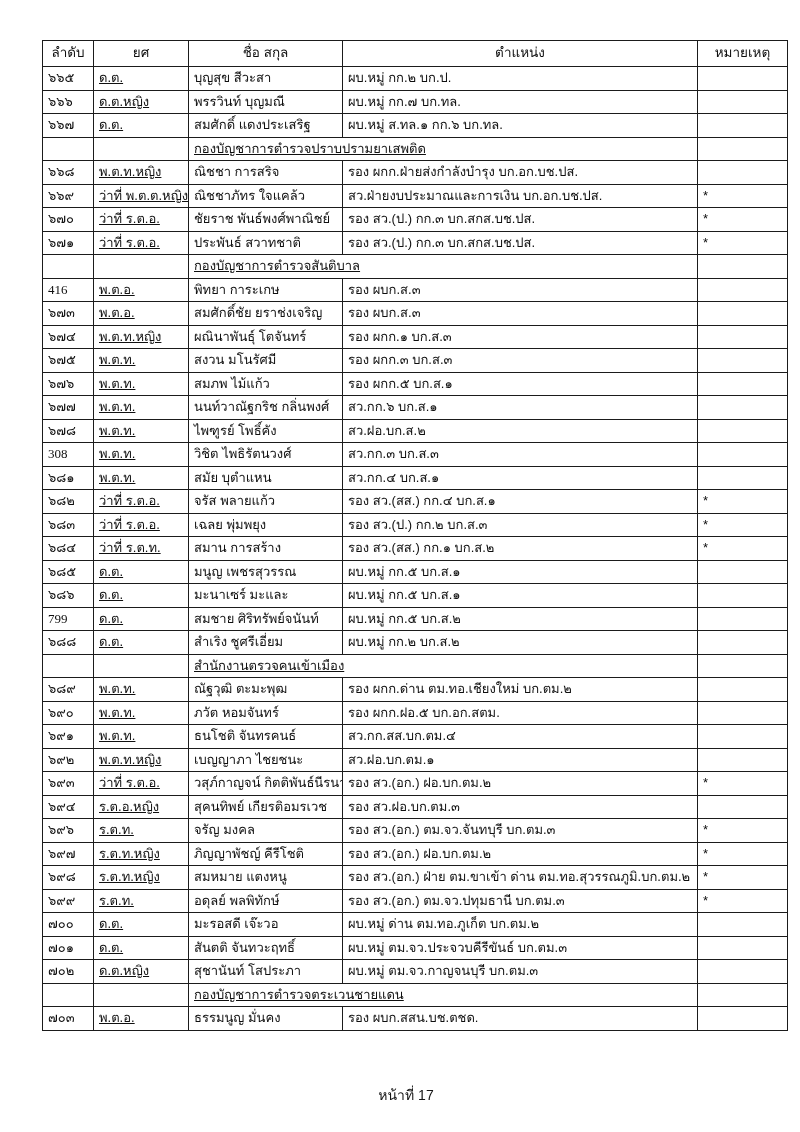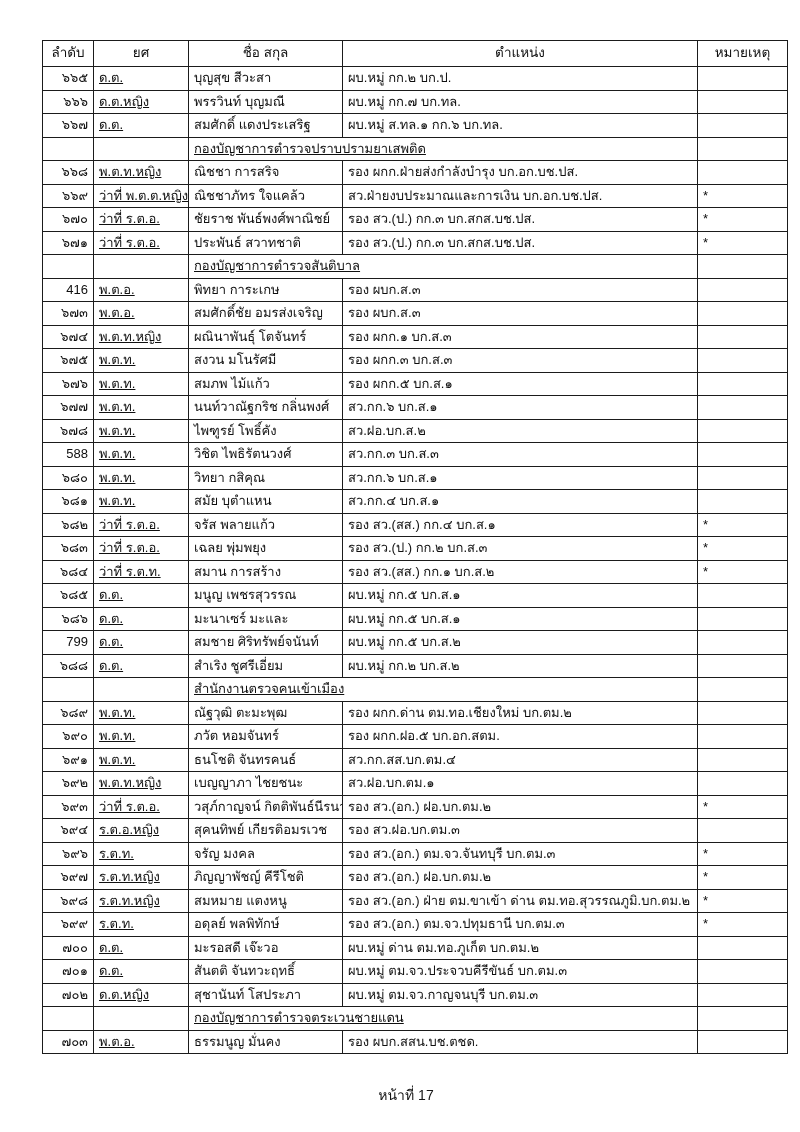--- a/index.html
+++ b/index.html
@@ -31,21 +31,21 @@
     white-space: nowrap;
     overflow: hidden;
     font-weight: 400;
     vertical-align: middle;
   }
   table.roster thead th {
     text-align: center;
     height: 26px;
     font-size: 13.5px;
   }
-  td.c-no { text-align: right; padding: 0 2px; }
+  td.c-no { text-align: left; padding: 0 2px; font-family: Liberation Serif, serif; }
   td.c-rank { padding-left: 5px; text-decoration: underline; }
   td.c-name { padding-left: 6px; }
   td.c-pos { padding-left: 6px; }
   td.c-remark { padding-left: 9px; font-size: 14px; }
   td.c-section {
     font-weight: 700;
     text-decoration: underline;
     padding-left: 6px;
   }
   .footer {
@@ -145,21 +145,21 @@
         <tr>
           <td class="c-no">416</td>
           <td class="c-rank">พ.ต.อ.</td>
           <td class="c-name">พิทยา การะเกษ</td>
           <td class="c-pos">รอง ผบก.ส.๓</td>
           <td class="c-remark"></td>
         </tr>
         <tr>
           <td class="c-no">๖๗๓</td>
           <td class="c-rank">พ.ต.อ.</td>
-          <td class="c-name">สมศักดิ์ชัย อมรส่งเจริญ</td>
+          <td class="c-name">สมศักดิ์ชัย ยราช่งเจริญ</td>
           <td class="c-pos">รอง ผบก.ส.๓</td>
           <td class="c-remark"></td>
         </tr>
         <tr>
           <td class="c-no">๖๗๔</td>
           <td class="c-rank">พ.ต.ท.หญิง</td>
           <td class="c-name">ผณินาพันธุ์ โตจันทร์</td>
           <td class="c-pos">รอง ผกก.๑ บก.ส.๓</td>
           <td class="c-remark"></td>
         </tr>
@@ -185,31 +185,24 @@
           <td class="c-remark"></td>
         </tr>
         <tr>
           <td class="c-no">๖๗๘</td>
           <td class="c-rank">พ.ต.ท.</td>
           <td class="c-name">ไพฑูรย์ โพธิ์คัง</td>
           <td class="c-pos">สว.ฝอ.บก.ส.๒</td>
           <td class="c-remark"></td>
         </tr>
         <tr>
-          <td class="c-no">588</td>
+          <td class="c-no">308</td>
           <td class="c-rank">พ.ต.ท.</td>
           <td class="c-name">วิชิต ไพธิรัตนวงศ์</td>
           <td class="c-pos">สว.กก.๓ บก.ส.๓</td>
-          <td class="c-remark"></td>
-        </tr>
-        <tr>
-          <td class="c-no">๖๘๐</td>
-          <td class="c-rank">พ.ต.ท.</td>
-          <td class="c-name">วิทยา กสิคุณ</td>
-          <td class="c-pos">สว.กก.๖ บก.ส.๑</td>
           <td class="c-remark"></td>
         </tr>
         <tr>
           <td class="c-no">๖๘๑</td>
           <td class="c-rank">พ.ต.ท.</td>
           <td class="c-name">สมัย บุตำแหน</td>
           <td class="c-pos">สว.กก.๔ บก.ส.๑</td>
           <td class="c-remark"></td>
         </tr>
         <tr>

